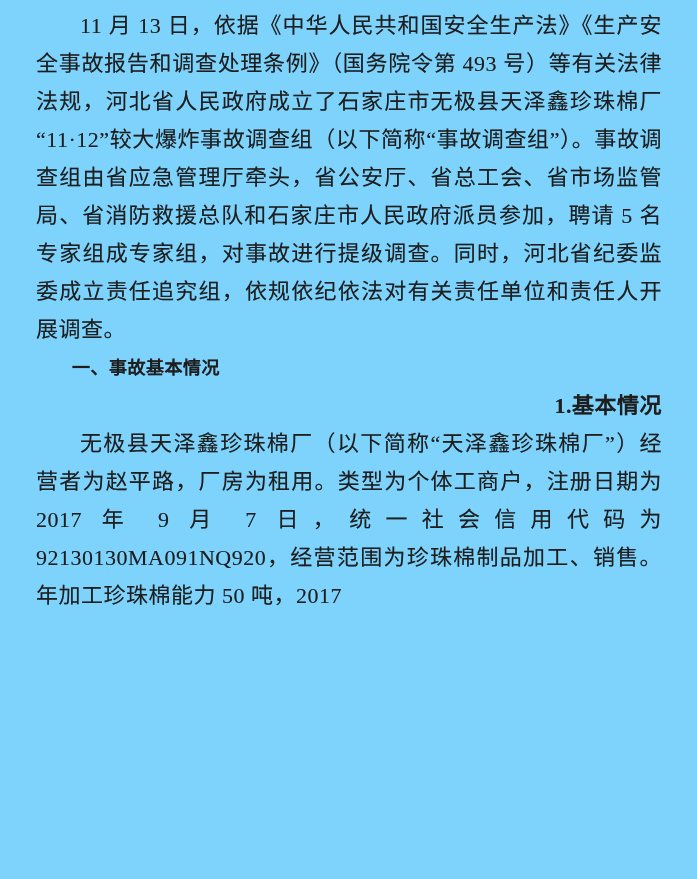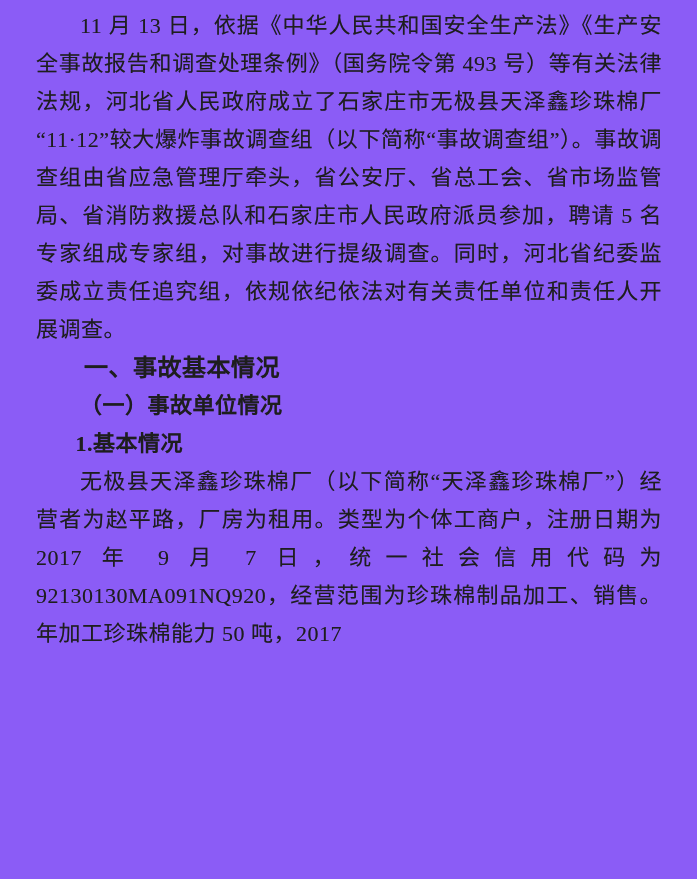--- a/index.html
+++ b/index.html
@@ -5,68 +5,68 @@
   html, body {
     margin: 0;
     padding: 0;
     background: #fdfdfd;
   }
   .page {
     position: relative;
     width: 697px;
     height: 879px;
     box-sizing: border-box;
-    background: #8b5cf6;
+    background: #7dd3fc;
     padding: 7px 35px 0 36px;
     overflow: hidden;
     font-family: "Liberation Serif", "DejaVu Serif", serif;
     color: #1e1e1e;
     text-shadow: 0 0 0.6px rgba(20,20,20,0.38);
   }
   .body-para {
     margin: 0;
     font-size: 22px;
     line-height: 38px;
     text-indent: 2em;
     text-align: justify;
     text-justify: inter-character;
     overflow-wrap: break-word;
     letter-spacing: 0.5px;
   }
   .heading-sans {
     margin: 0;
     font-family: "Liberation Sans", "DejaVu Sans", sans-serif;
     font-weight: 700;
-    font-size: 24px;
+    font-size: 18px;
     line-height: 38px;
     text-indent: 2em;
     letter-spacing: 0.5px;
   }
   .heading-serif {
     margin: 0;
     font-family: "Liberation Serif", "DejaVu Serif", serif;
     font-weight: 700;
     font-size: 22px;
     line-height: 38px;
     text-indent: 2em;
     letter-spacing: 0.5px;
   }
   .heading-serif.numbered {
     text-indent: 1.8em;
+    text-align: right;
   }
 </style>
 </head>
 <body>
 
 <div class="page">
   <p class="body-para">11 月 13 日，依据《中华人民共和国安全生产法》《生产安全事故报告和调查处理条例》（国务院令第 493 号）等有关法律法规，河北省人民政府成立了石家庄市无极县天泽鑫珍珠棉厂“11·12”较大爆炸事故调查组（以下简称“事故调查组”）。事故调查组由省应急管理厅牵头，省公安厅、省总工会、省市场监管局、省消防救援总队和石家庄市人民政府派员参加，聘请 5 名专家组成专家组，对事故进行提级调查。同时，河北省纪委监委成立责任追究组，依规依纪依法对有关责任单位和责任人开展调查。</p>
 
 
   <h2 class="heading-sans">一、事故基本情况</h2>
 
 
-  <h3 class="heading-serif">（一）事故单位情况</h3>
 
   <h4 class="heading-serif numbered">1.基本情况</h4>
 
   <p class="body-para">无极县天泽鑫珍珠棉厂（以下简称“天泽鑫珍珠棉厂”）经营者为赵平路，厂房为租用。类型为个体工商户，注册日期为 2017 年 9 月 7 日，统一社会信用代码为 92130130MA091NQ920，经营范围为珍珠棉制品加工、销售。年加工珍珠棉能力 50 吨，2017</p>
 
 </div>
 
 </body></html>

